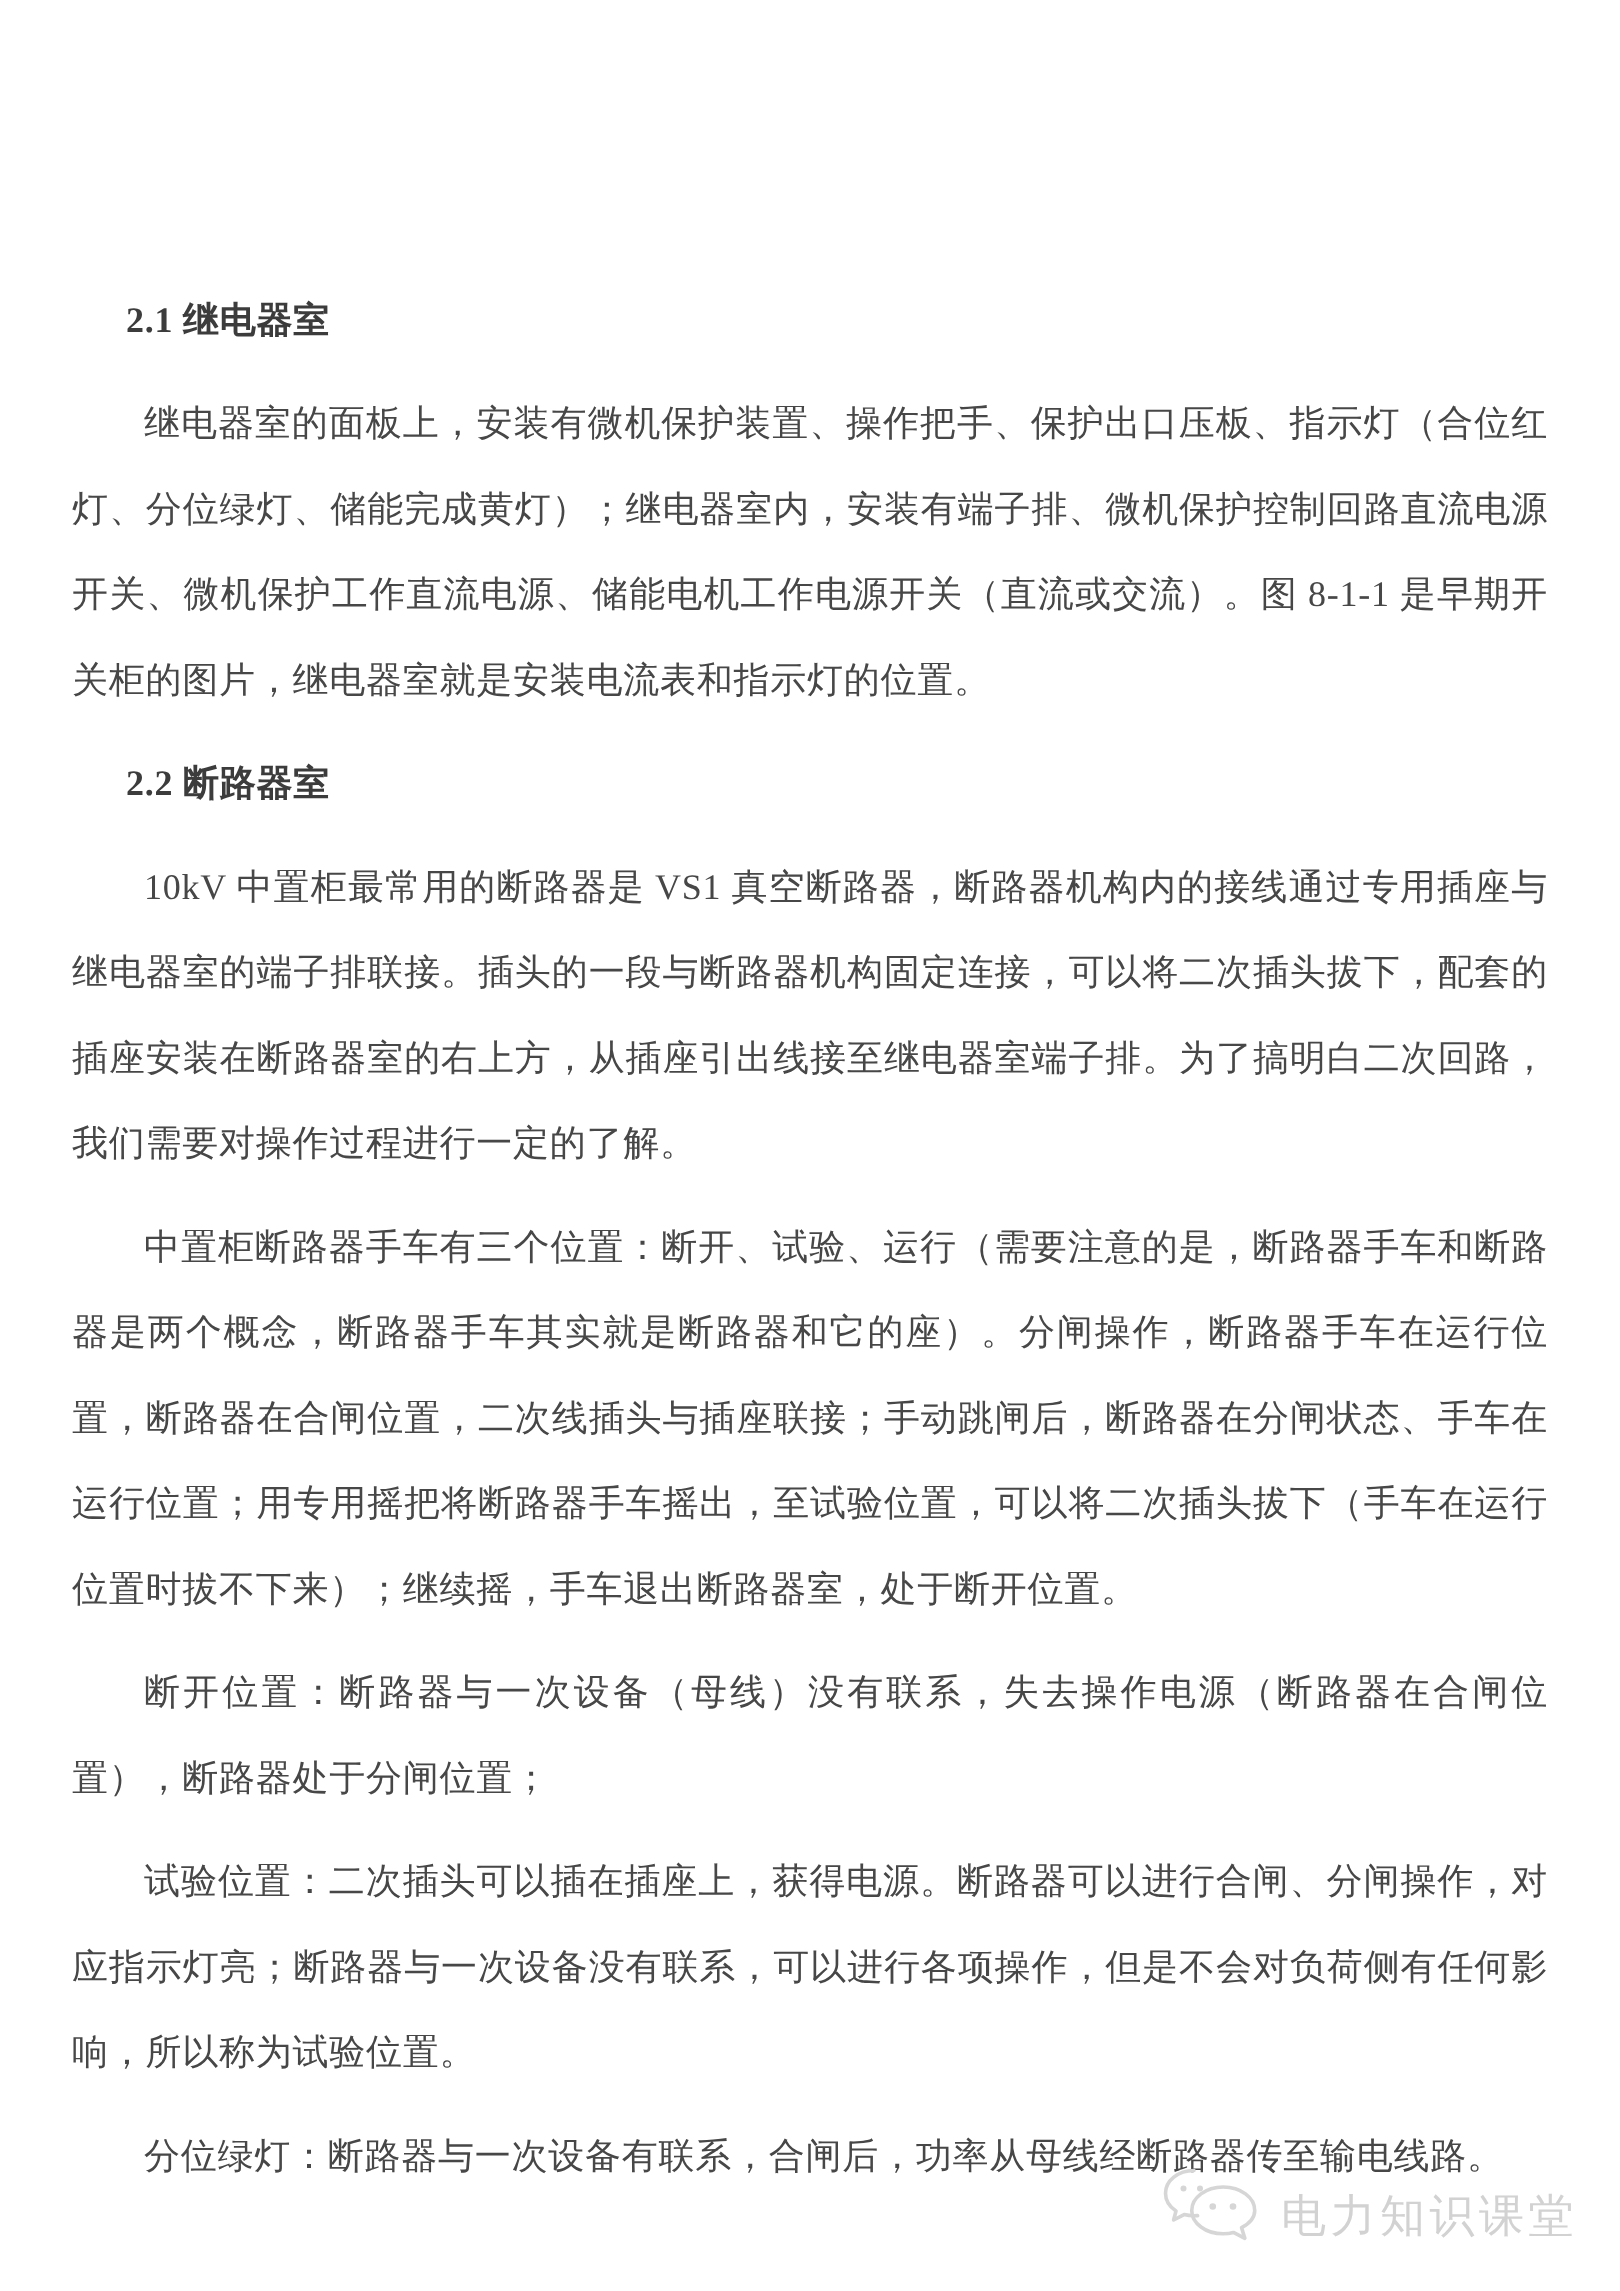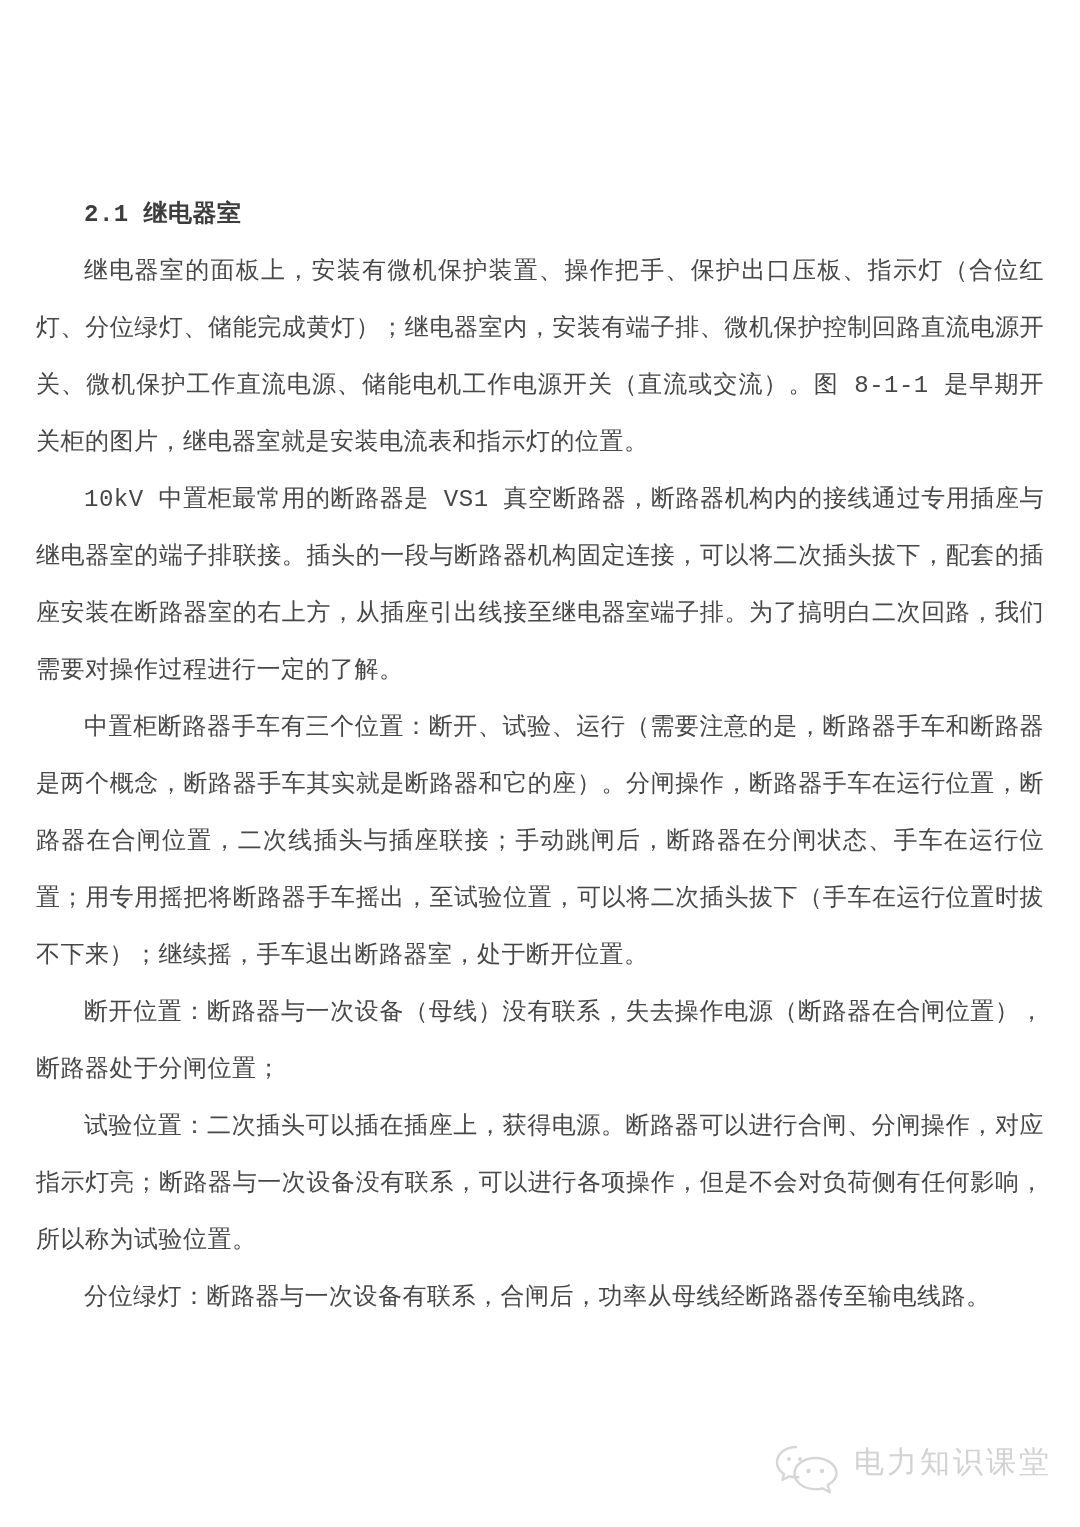--- a/index.html
+++ b/index.html
@@ -9,21 +9,21 @@
     --page-bg:#ffffff;
   }
   *{box-sizing:border-box;}
   html,body{margin:0;padding:0;background:#ffffff;}
   .page{
     position:relative;
     width:1080px;
     height:1527px;
     background:var(--page-bg);
     overflow:hidden;
-    font-family:Liberation Mono, monospace;
+    font-family:Liberation Serif, serif;
   }
   .article{
     position:absolute;
     left:36px;
     right:36px;
     top:186px;
     color:var(--text-color);
     font-size:24px;
     line-height:57px;
     text-align:justify;
@@ -31,48 +31,49 @@
   }
   .article h2{
     margin:0;
     font-size:24px;
     line-height:57px;
     font-weight:700;
     color:var(--heading-color);
     text-indent:2em;
   }
   .article p{
-    margin:0;
+    margin:12px;
     text-indent:2em;
   }
   .watermark{
     position:absolute;
     top:1442px;
     right:28px;
     display:flex;
-    align-items:flex-start;
+    align-items:flex-end;
     gap:12px;
     color:var(--watermark-color);
   }
   .watermark .wm-label{
     font-size:30px;
     letter-spacing:3px;
     white-space:nowrap;
     text-shadow:0 1px 0 #ffffff;
   }
   .wm-icon{display:block;}
 </style>
 </head>
 <body>
 
 <div class="page">
 
   <main class="article" id="article">
       <h2>2.1 继电器室</h2>
       <p>继电器室的面板上，安装有微机保护装置、操作把手、保护出口压板、指示灯（合位红灯、分位绿灯、储能完成黄灯）；继电器室内，安装有端子排、微机保护控制回路直流电源开关、微机保护工作直流电源、储能电机工作电源开关（直流或交流）。图 8-1-1 是早期开关柜的图片，继电器室就是安装电流表和指示灯的位置。</p>
+      <h2>2.2 断路器室</h2>
       <p>10kV 中置柜最常用的断路器是 VS1 真空断路器，断路器机构内的接线通过专用插座与继电器室的端子排联接。插头的一段与断路器机构固定连接，可以将二次插头拔下，配套的插座安装在断路器室的右上方，从插座引出线接至继电器室端子排。为了搞明白二次回路，我们需要对操作过程进行一定的了解。</p>
       <p>中置柜断路器手车有三个位置：断开、试验、运行（需要注意的是，断路器手车和断路器是两个概念，断路器手车其实就是断路器和它的座）。分闸操作，断路器手车在运行位置，断路器在合闸位置，二次线插头与插座联接；手动跳闸后，断路器在分闸状态、手车在运行位置；用专用摇把将断路器手车摇出，至试验位置，可以将二次插头拔下（手车在运行位置时拔不下来）；继续摇，手车退出断路器室，处于断开位置。</p>
       <p>断开位置：断路器与一次设备（母线）没有联系，失去操作电源（断路器在合闸位置），断路器处于分闸位置；</p>
       <p>试验位置：二次插头可以插在插座上，获得电源。断路器可以进行合闸、分闸操作，对应指示灯亮；断路器与一次设备没有联系，可以进行各项操作，但是不会对负荷侧有任何影响，所以称为试验位置。</p>
       <p>分位绿灯：断路器与一次设备有联系，合闸后，功率从母线经断路器传至输电线路。</p>
     </main>
 
   <div class="watermark">
     <svg class="wm-icon" width="70" height="56" viewBox="0 0 70 56" xmlns="http://www.w3.org/2000/svg">
       <g fill="none" stroke="#d6d6d6" stroke-width="2.4" stroke-linecap="round" stroke-linejoin="round">

